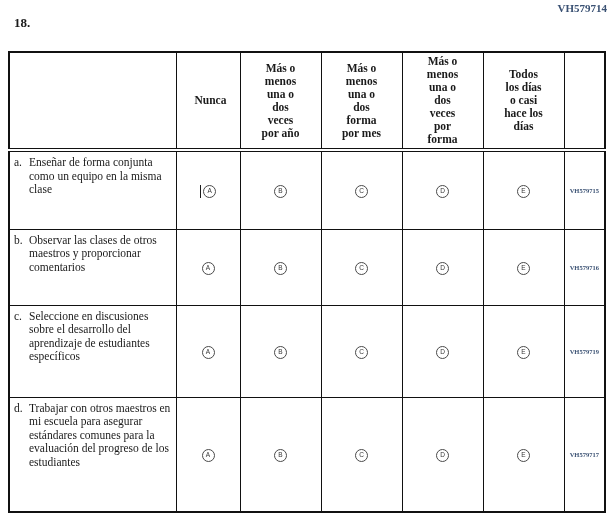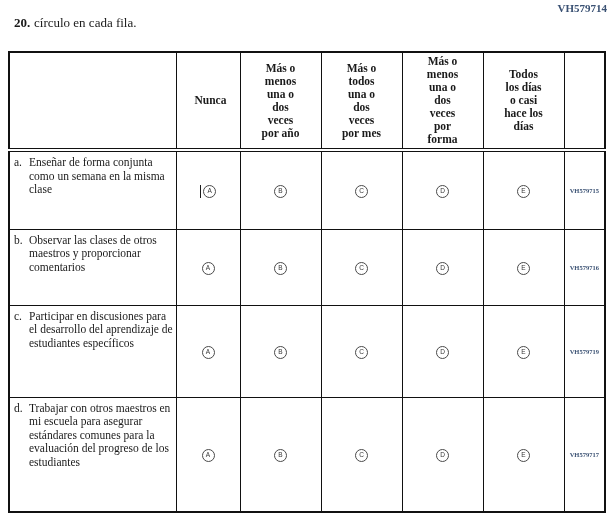--- a/index.html
+++ b/index.html
@@ -102,53 +102,52 @@
     color: #3a5173;
     padding: 0 1px;
   }
 </style>
 </head>
 <body>
 
 <div class="top-code">VH579714</div>
 
 <div class="question">
-  <span class="qnum">20.</span>
+  <span class="qnum">18.</span>
   <span class="qtext">
-    <div>círculo en cada fila.</div>
   </span>
 </div>
 
 <table class="freq">
   <colgroup>
     <col style="width:167px">
       <col style="width:64px">
       <col style="width:81px">
       <col style="width:81px">
       <col style="width:81px">
       <col style="width:81px">
       <col style="width:41px">
   </colgroup>
   <thead>
     <tr style="height:75px">
       <th></th>
       <th>Nunca</th>
       <th>Más o menos una o dos veces por año</th>
-      <th>Más o todos una o dos veces por mes</th>
+      <th>Más o menos una o dos forma por mes</th>
       <th>Más o menos una o dos veces por forma</th>
       <th>Todos los días o casi hace los días</th>
       <th></th>
     </tr>
   </thead>
   <tbody>
     <tr style="height:79px">
       <td class="label-cell">
         <span class="label-wrap">
             <span class="row-letter">a.</span>
-            <span class="row-text">Enseñar de forma conjunta como un semana en la misma clase</span>
+            <span class="row-text">Enseñar de forma conjunta como un equipo en la misma clase</span>
           </span>
       </td>
       <td class="opt"><span class="cursor"></span><span class="circle">
             <span class="circle-letter">A</span>
           </span></td>
       <td class="opt"><span class="circle">
             <span class="circle-letter">B</span>
           </span></td>
       <td class="opt"><span class="circle">
             <span class="circle-letter">C</span>
@@ -182,21 +181,21 @@
           </span></td>
       <td class="opt"><span class="circle">
             <span class="circle-letter">E</span>
           </span></td>
       <td class="code-cell">VH579716</td>
     </tr>
     <tr style="height:92px">
       <td class="label-cell">
         <span class="label-wrap">
             <span class="row-letter">c.</span>
-            <span class="row-text">Participar en discusiones para el desarrollo del aprendizaje de estudiantes específicos</span>
+            <span class="row-text">Seleccione en discusiones sobre el desarrollo del aprendizaje de estudiantes específicos</span>
           </span>
       </td>
       <td class="opt"><span class="circle">
             <span class="circle-letter">A</span>
           </span></td>
       <td class="opt"><span class="circle">
             <span class="circle-letter">B</span>
           </span></td>
       <td class="opt"><span class="circle">
             <span class="circle-letter">C</span>

